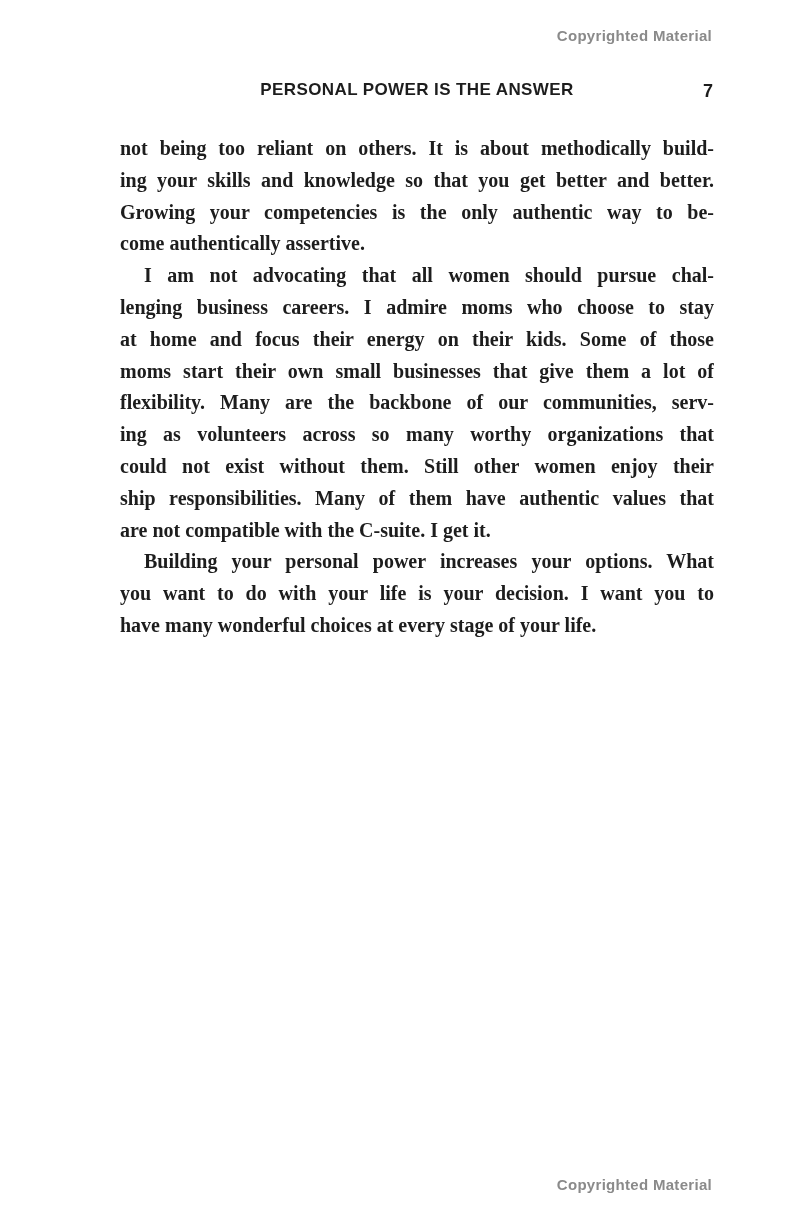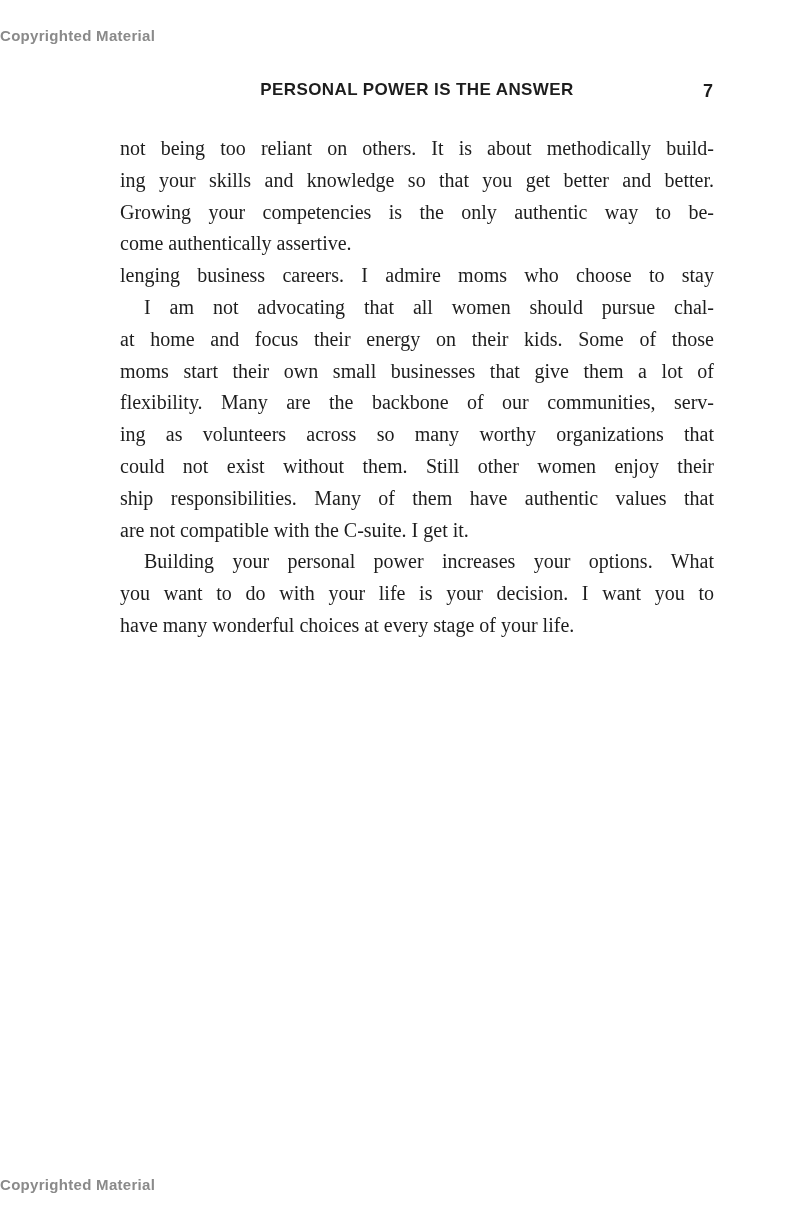--- a/index.html
+++ b/index.html
@@ -9,21 +9,21 @@
     background: #ffffff;
     position: relative;
     overflow: hidden;
     font-family: "Liberation Sans", sans-serif;
   }
 
   .copyright {
     position: absolute;
     left: 0;
     width: 712px;
-    text-align: left;
+    text-align: right;
     font-size: 15px;
     font-weight: bold;
     letter-spacing: 0.3px;
     color: var(--muted-color, #8a8a8a);
     line-height: 16px;
   }
   #copyright-top { top: 28px; }
   #copyright-bottom { top: 1177px; }
 
   .running-header {
@@ -63,41 +63,42 @@
     font-family: "Liberation Serif", "DejaVu Serif", serif;
     font-size: 20px;
     line-height: 31.8px;
     color: var(--text-color, #1d1d1d);
   }
   .body-line {
     height: 31.8px;
     overflow: hidden;
     text-align: justify;
     text-align-last: justify;
+    font-weight: bold;
   }
   .body-line.para-end { text-align-last: left; }
   .body-line.para-start-indent { text-indent: 24px; }
 </style>
 </head>
 <body style="background: rgb(255, 255, 255);">
 
 <div id="copyright-top" class="copyright">Copyrighted Material</div>
 
 <div class="running-header">
   <div class="header-title">PERSONAL POWER IS THE ANSWER</div>
   <div class="page-number">7</div>
 </div>
 
 <div id="body-text" class="body-text">
     <div class="body-line">not being too reliant on others. It is about methodically build-</div>
     <div class="body-line">ing your skills and knowledge so that you get better and better.</div>
     <div class="body-line">Growing your competencies is the only authentic way to be-</div>
     <div class="body-line para-end">come authentically assertive.</div>
+    <div class="body-line para-start-indent">I am not advocating that all women should pursue chal-</div>
     <div class="body-line">lenging business careers. I admire moms who choose to stay</div>
-    <div class="body-line para-start-indent">I am not advocating that all women should pursue chal-</div>
     <div class="body-line">at home and focus their energy on their kids. Some of those</div>
     <div class="body-line">moms start their own small businesses that give them a lot of</div>
     <div class="body-line">flexibility. Many are the backbone of our communities, serv-</div>
     <div class="body-line">ing as volunteers across so many worthy organizations that</div>
     <div class="body-line">could not exist without them. Still other women enjoy their</div>
     <div class="body-line">ship responsibilities. Many of them have authentic values that</div>
     <div class="body-line para-end">are not compatible with the C-suite. I get it.</div>
     <div class="body-line para-start-indent">Building your personal power increases your options. What</div>
     <div class="body-line">you want to do with your life is your decision. I want you to</div>
     <div class="body-line para-end">have many wonderful choices at every stage of your life.</div>

